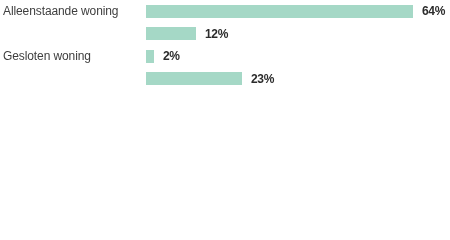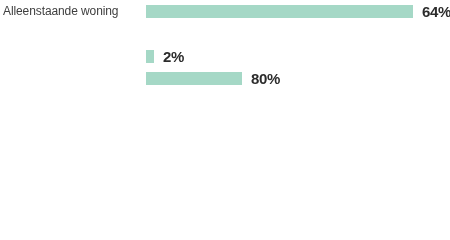--- a/index.html
+++ b/index.html
@@ -47,21 +47,21 @@
     right: 0;
     display: flex;
     align-items: center;
   }
   .bar {
     height: 13px;
     background: #a5d8c6;
     flex: 0 0 auto;
   }
   .val-label {
-    font-size: 15px;
+    font-size: 12px;
     font-weight: bold;
     color: #2c2c2c;
     margin-left: 9px;
     letter-spacing: -0.3px;
     white-space: nowrap;
   }
 </style>
 </head>
 <body style="background: rgb(255, 255, 255);">
 
@@ -69,29 +69,34 @@
 
   <div class="row">
     <div class="cat-label" style="color: rgb(62, 62, 62);">Alleenstaande woning</div>
     <div class="bar-zone">
       <div class="bar" style="width: 267px; background: rgb(165, 216, 198);"></div>
       <div class="val-label" style="color: rgb(44, 44, 44);">64%</div>
     </div>
   </div>
 
   <div class="row">
+    <div class="bar-zone">
+      <div class="bar" style="width: 50px; background: rgb(165, 216, 198);"></div>
+      <div class="val-label" style="color: rgb(44, 44, 44);">12%</div>
+    </div>
   </div>
 
   <div class="row">
+    <div class="cat-label" style="color: rgb(62, 62, 62);">Gesloten woning</div>
     <div class="bar-zone">
       <div class="bar" style="width: 8px; background: rgb(165, 216, 198);"></div>
       <div class="val-label" style="color: rgb(44, 44, 44);">2%</div>
     </div>
   </div>
 
   <div class="row">
     <div class="bar-zone">
       <div class="bar" style="width: 96px; background: rgb(165, 216, 198);"></div>
-      <div class="val-label" style="color: rgb(44, 44, 44);">80%</div>
+      <div class="val-label" style="color: rgb(44, 44, 44);">23%</div>
     </div>
   </div>
 
 </div>
 
 </body></html>

